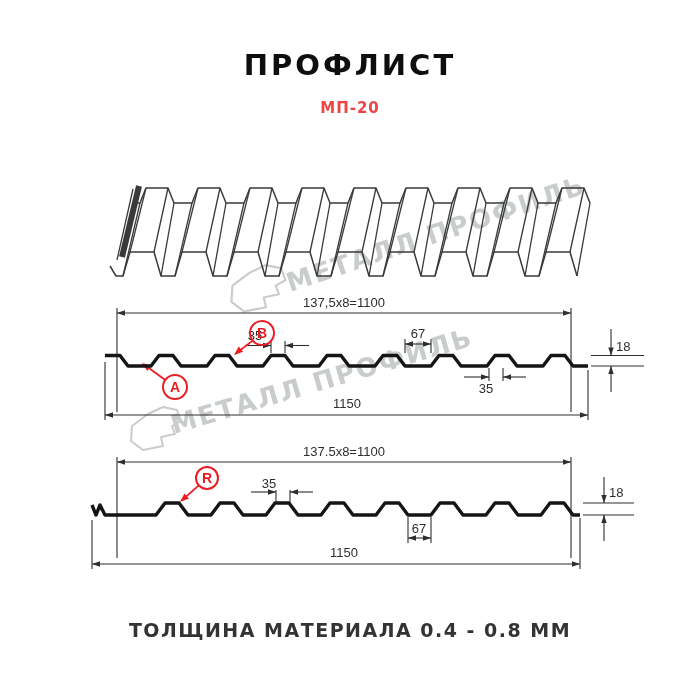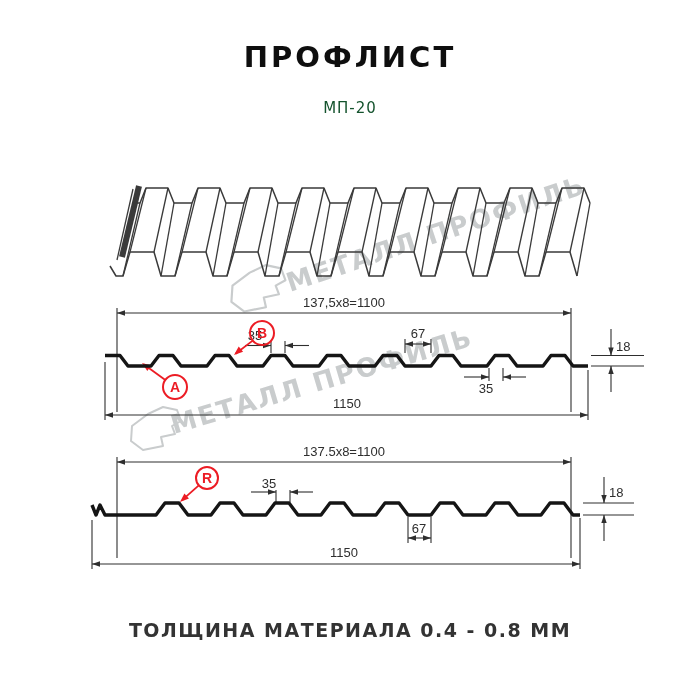--- a/index.html
+++ b/index.html
@@ -1,23 +1,23 @@
 <!DOCTYPE html>
 <html style="--red: #ec1c24; --blk: #151515; --dimc: #2e2e2e; --gry3d: #3a3a3a; --wm: #c9cccd;"><head>
 <meta charset="utf-8">
 <style>
   html,body{margin:0;padding:0;background:#ffffff;}
   .page{position:relative;width:700px;height:700px;background:#fff;overflow:hidden;
         font-family:"Liberation Sans",sans-serif;}
-  .title{position:absolute;top:40px;left:0;width:100%;text-align:center;
+  .title{position:absolute;top:48px;left:0;width:100%;text-align:center;
          font-family:"DejaVu Sans",sans-serif;font-weight:800;font-size:29px;
          letter-spacing:3px;color:#0e0e0e;}
   .subtitle{position:absolute;top:99px;left:0;width:100%;text-align:center;
-            font-family:"DejaVu Sans",sans-serif;font-weight:400;font-size:15px;
-            letter-spacing:1px;color:#14532d;}
+            font-family:"DejaVu Sans",sans-serif;font-weight:700;font-size:15px;
+            letter-spacing:1px;color:#ef4444;}
   .footer{position:absolute;top:619px;left:0;width:100%;text-align:center;
           font-family:"DejaVu Sans",sans-serif;font-weight:600;font-size:19px;
           letter-spacing:1.5px;color:#333;}
   svg.diagram{position:absolute;left:0;top:0;}
   .dim{font:13px "Liberation Sans",sans-serif;fill:var(--dimc,#2e2e2e);}
   .mid{text-anchor:middle;}
   .dl{stroke:var(--dimc,#2e2e2e);stroke-width:1.1;fill:none;}
   .dh{fill:var(--dimc,#2e2e2e);stroke:none;}
   .prof{stroke:var(--blk,#151515);stroke-width:3.4;fill:none;stroke-linejoin:round;}
   .d3{stroke:var(--gry3d,#3a3a3a);stroke-width:1.5;fill:none;stroke-linejoin:round;}

